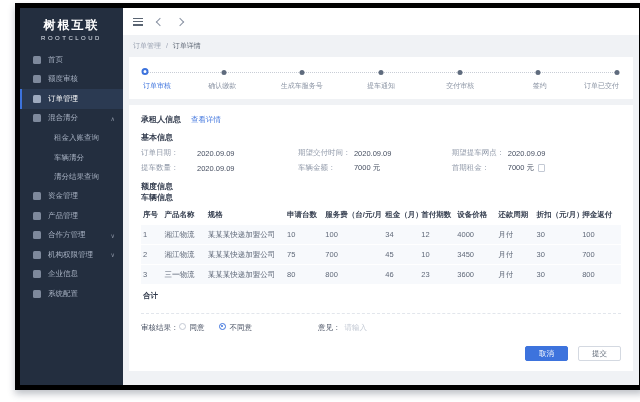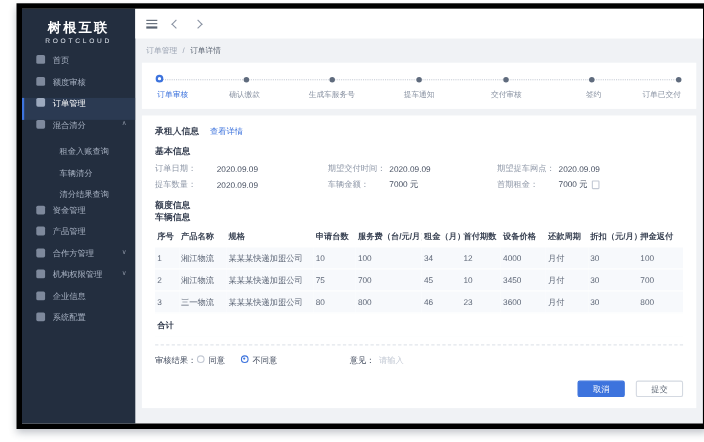--- a/index.html
+++ b/index.html
@@ -7,21 +7,21 @@
     font-family:"Liberation Sans","DejaVu Sans",sans-serif; }
   .app { position:absolute; left:15px; top:3px; width:629px; height:387px;
     border:5px solid #000000; box-shadow:0 4px 7px rgba(40,50,70,.30);
     display:flex; background:#f0f2f5; }
 
   
   .sidebar { width:103px; flex-shrink:0; background:#232e3f; color:#a7b1c2; overflow:hidden; }
   .logo { padding:9px 0 9px; text-align:center; color:#fff; }
   .logo-title { font-size:12px; font-weight:bold; letter-spacing:2px; }
   .logo-sub { font-size:6px; letter-spacing:2.5px; color:#dfe5ee; margin-top:1px; }
-  .m-item { height:19.5px; display:flex; align-items:flex-start; padding:0 8px 0 13px;
+  .m-item { height:19.5px; display:flex; align-items:center; padding:0 8px 0 13px;
     font-size:7.5px; position:relative; cursor:pointer; }
   .m-item.active { background:#2b3a52; color:#fff; }
   .m-item.active::before { content:''; position:absolute; left:0; top:0; bottom:0;
     width:2px; background:#3d73dd; }
   .m-icon { width:8px; height:8px; background:#7e899c; border-radius:1.5px;
     margin-right:7px; flex-shrink:0; }
   .m-item.active .m-icon { background:#9daabf; }
   .m-label { white-space:nowrap; }
   .m-chev { margin-left:auto; font-size:6px; color:#8a93a3; }
   .m-child { height:19.5px; line-height:19.5px; padding-left:34px; font-size:7.5px;

